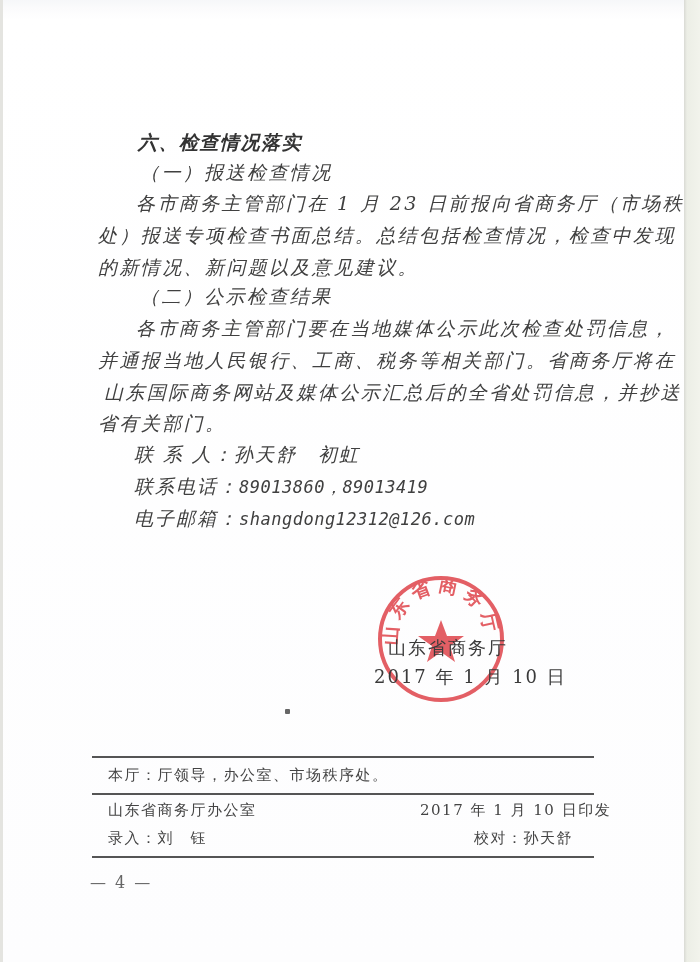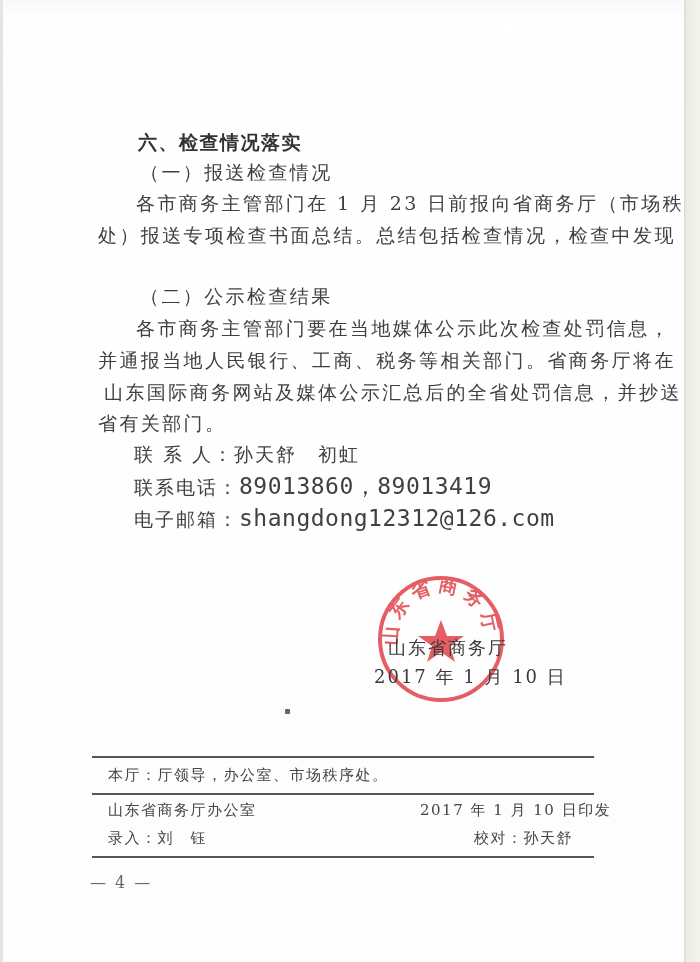--- a/index.html
+++ b/index.html
@@ -34,30 +34,31 @@
       width: 3px; height: 962px;
       background: #e4e4e0;
     }
     .line {
       position: absolute;
       font-size: 19px;
       line-height: 24px;
       white-space: nowrap;
       letter-spacing: 2.4px;
       color: #404040;
+      font-style: italic;
     }
     .heading {
       font-family: "DejaVu Sans", "Liberation Sans", sans-serif;
       font-weight: bold;
       font-size: 19px;
       letter-spacing: 1.5px;
       color: #333;
     }
     .contact { letter-spacing: 2px; }
-    .mono { font-family: "DejaVu Sans Mono", "Liberation Mono", monospace; letter-spacing: 0.5px; font-size: 23px; }
+    .mono { font-family: "DejaVu Sans Mono", "Liberation Mono", monospace; letter-spacing: 0.5px; font-size: 17px; }
 
     .stamp {
       position: absolute;
       left: 378px; top: 576px;
       width: 126px; height: 126px;
       border: 4px solid #e04a50;
       border-radius: 50%;
       box-sizing: border-box;
       opacity: 0.88;
     }
@@ -103,20 +104,21 @@
 </head>
 <body>
 
 <div class="page">
 
   <div class="line heading" style="left:138px; top:130px;">六、检查情况落实</div>
 
   <div class="line" style="left:140px; top:160px;">（一）报送检查情况</div>
   <div class="line" style="left:136px; top:191px;">各市商务主管部门在 1 月 23 日前报向省商务厅（市场秩序</div>
   <div class="line" style="left:98px; top:223px;">处）报送专项检查书面总结。总结包括检查情况，检查中发现</div>
+  <div class="line" style="left:98px; top:255px;">的新情况、新问题以及意见建议。</div>
 
   <div class="line" style="left:140px; top:284px;">（二）公示检查结果</div>
   <div class="line" style="left:136px; top:316px;">各市商务主管部门要在当地媒体公示此次检查处罚信息，</div>
   <div class="line" style="left:98px; top:348px;">并通报当地人民银行、工商、税务等相关部门。省商务厅将在</div>
   <div class="line" style="left:104px; top:380px;">山东国际商务网站及媒体公示汇总后的全省处罚信息，并抄送</div>
   <div class="line" style="left:98px; top:411px;">省有关部门。</div>
 
   <div class="line contact" style="left:134px; top:442px;text-align:center;">
     <span>联 系 人：</span><span>孙天舒　初虹</span>
   </div>

